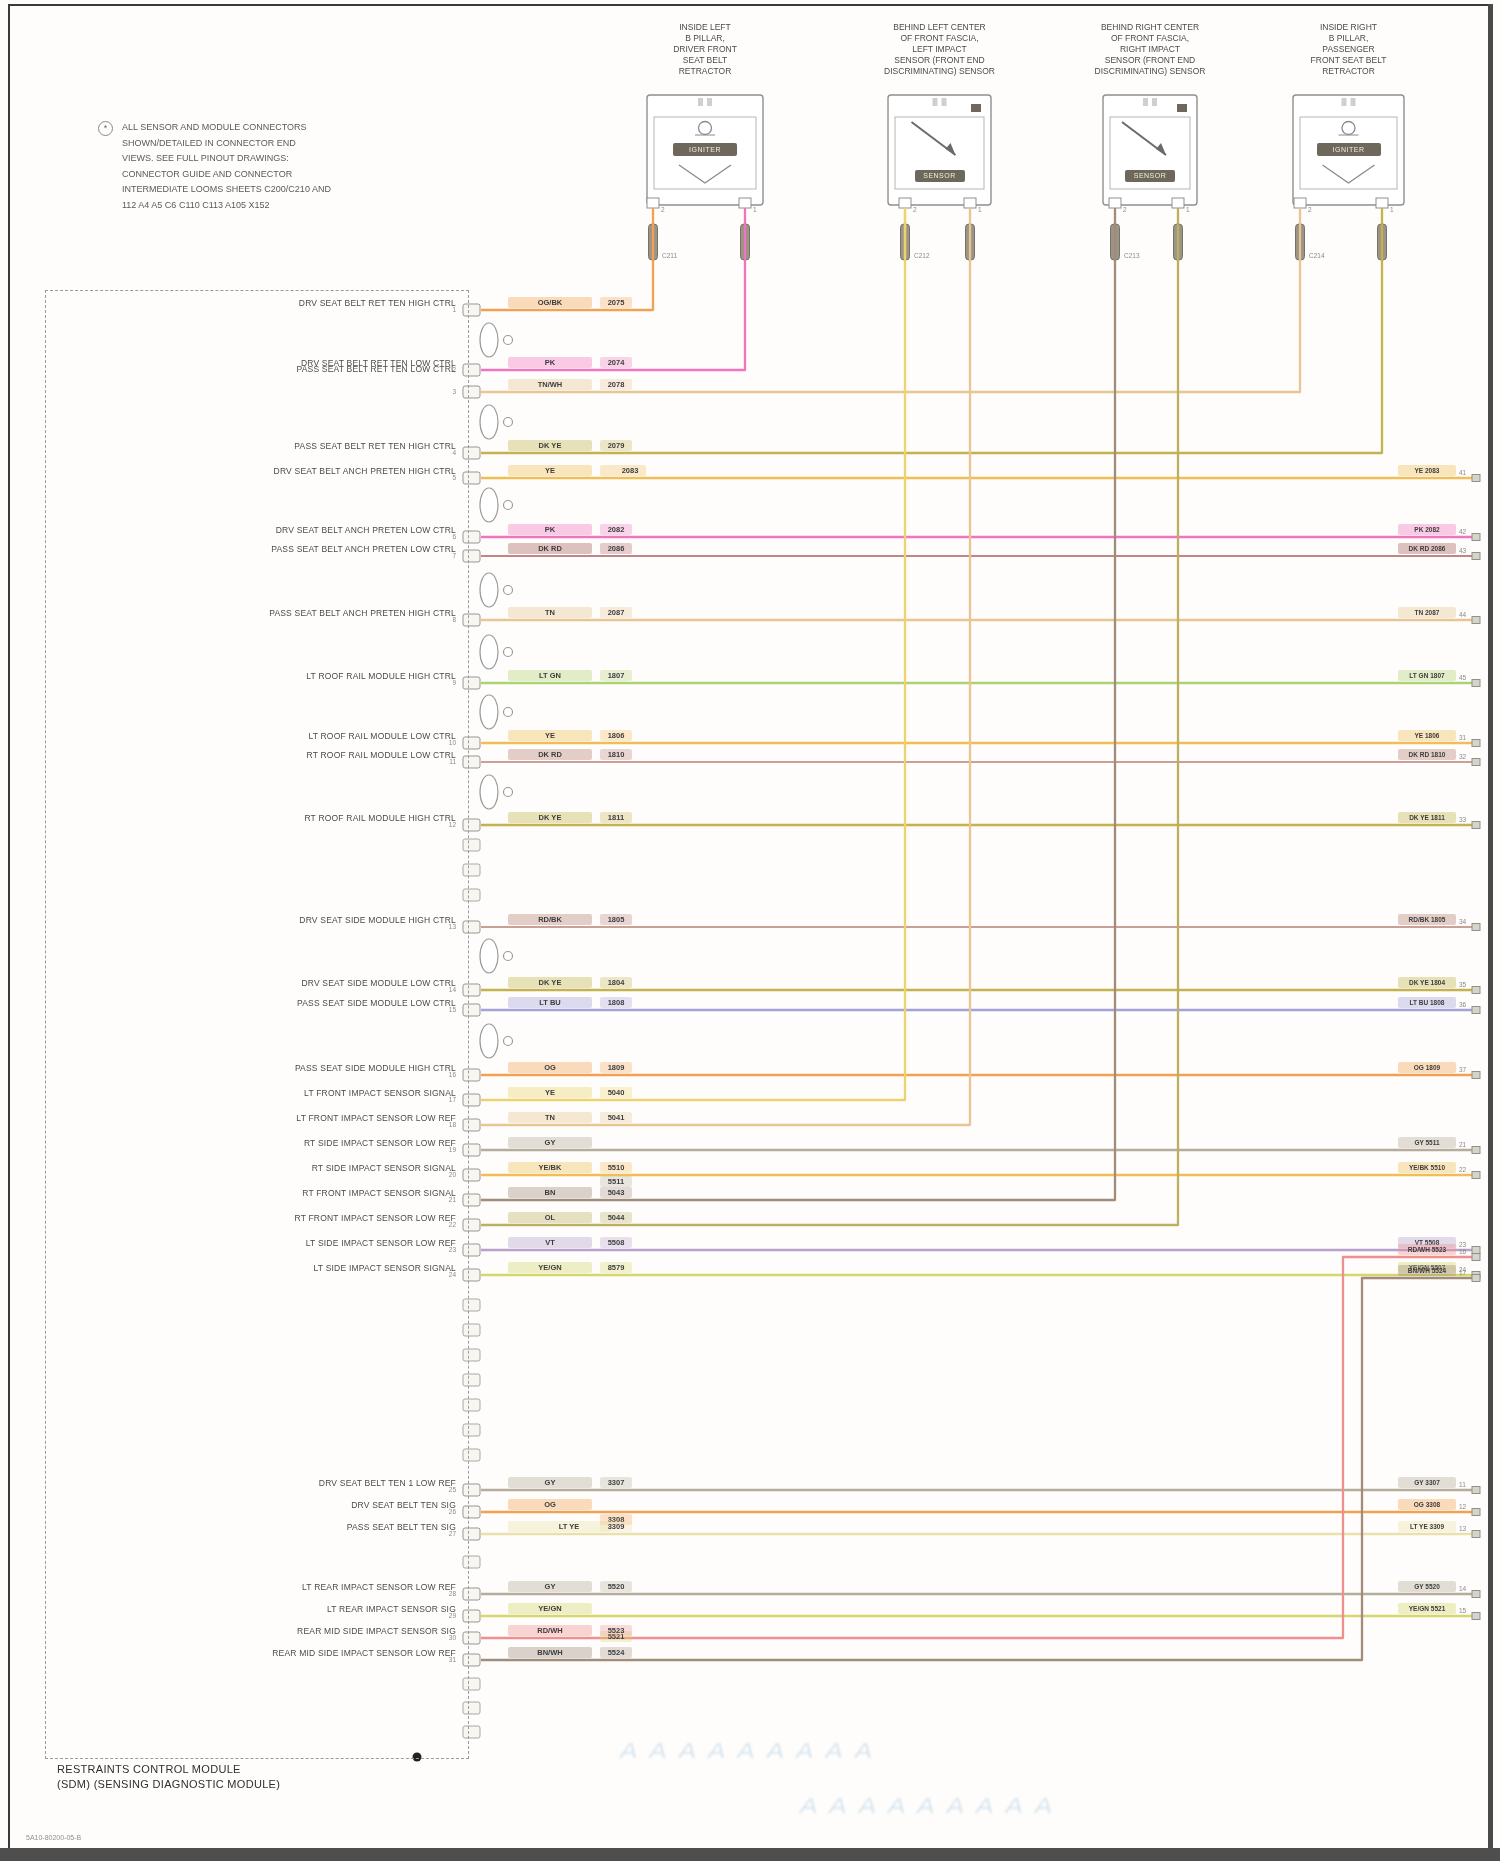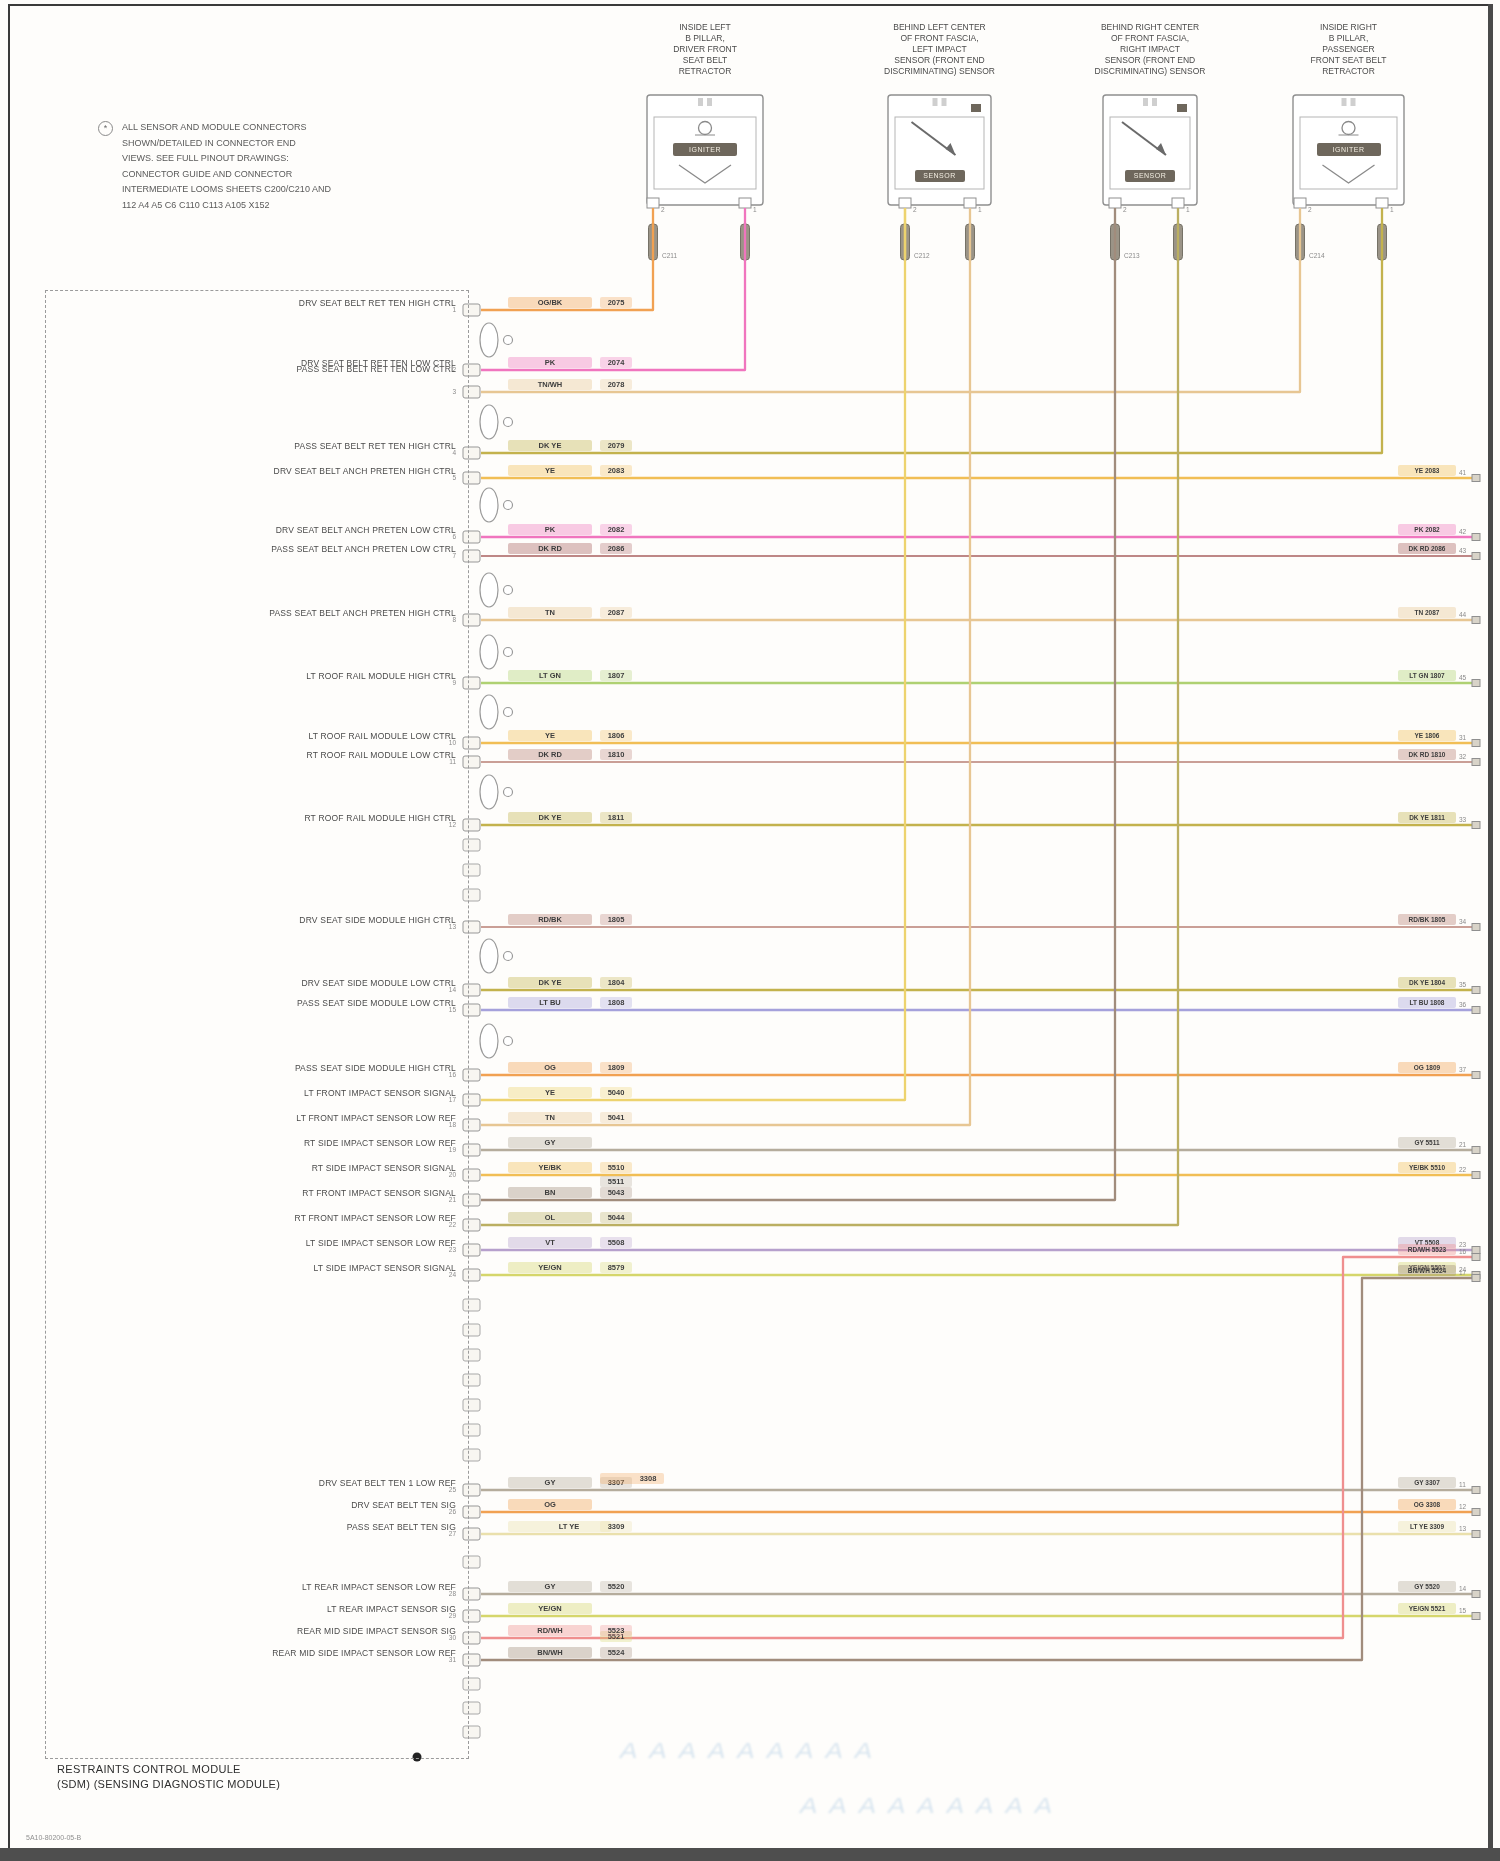--- a/index.html
+++ b/index.html
@@ -285,21 +285,21 @@
       <div class="spec" style="left:508px;top:357px;width:84px;background:rgba(240,117,190,0.38);">PK</div>
       <div class="spec" style="left:600px;top:357px;width:32px;background:rgba(240,117,190,0.3);">2074</div>
       <div class="lbl" style="left:138px;top:364px;width:318px;">PASS SEAT BELT RET TEN LOW CTRL</div>
       <div class="spec" style="left:508px;top:379px;width:84px;background:rgba(231,198,147,0.38);">TN/WH</div>
       <div class="spec" style="left:600px;top:379px;width:32px;background:rgba(231,198,147,0.3);">2078</div>
       <div class="lbl" style="left:138px;top:441px;width:318px;">PASS SEAT BELT RET TEN HIGH CTRL</div>
       <div class="spec" style="left:508px;top:440px;width:84px;background:rgba(195,178,77,0.38);">DK YE</div>
       <div class="spec" style="left:600px;top:440px;width:32px;background:rgba(195,178,77,0.3);">2079</div>
       <div class="lbl" style="left:138px;top:466px;width:318px;">DRV SEAT BELT ANCH PRETEN HIGH CTRL</div>
       <div class="spec" style="left:508px;top:465px;width:84px;background:rgba(241,190,85,0.38);">YE</div>
-      <div class="spec" style="left:600px;top:465px;width:32px;background:rgba(241,190,85,0.3);">2083</div>
+      <div class="spec" style="left:600px;top:465px;width:32px;background:rgba(241,190,85,0.3);padding-left:14px;">2083</div>
       <div class="spec" style="left:1398px;top:465px;width:58px;background:rgba(241,190,85,0.38);font-size:6.5px;">YE 2083</div>
       <div class="tiny" style="left:1459px;top:469px;">41</div>
       <div class="lbl" style="left:138px;top:525px;width:318px;">DRV SEAT BELT ANCH PRETEN LOW CTRL</div>
       <div class="spec" style="left:508px;top:524px;width:84px;background:rgba(240,117,190,0.38);">PK</div>
       <div class="spec" style="left:600px;top:524px;width:32px;background:rgba(240,117,190,0.3);">2082</div>
       <div class="spec" style="left:1398px;top:524px;width:58px;background:rgba(240,117,190,0.38);font-size:6.5px;">PK 2082</div>
       <div class="tiny" style="left:1459px;top:528px;">42</div>
       <div class="lbl" style="left:138px;top:544px;width:318px;">PASS SEAT BELT ANCH PRETEN LOW CTRL</div>
       <div class="spec" style="left:508px;top:543px;width:84px;background:rgba(168,95,95,0.38);">DK RD</div>
       <div class="spec" style="left:600px;top:543px;width:32px;background:rgba(168,95,95,0.3);">2086</div>
@@ -382,21 +382,21 @@
       <div class="spec" style="left:600px;top:1262px;width:32px;background:rgba(213,214,107,0.3);">8579</div>
       <div class="spec" style="left:1398px;top:1262px;width:58px;background:rgba(213,214,107,0.38);font-size:6.5px;">YE/GN 5507</div>
       <div class="tiny" style="left:1459px;top:1266px;">24</div>
       <div class="lbl" style="left:138px;top:1478px;width:318px;">DRV SEAT BELT TEN 1 LOW REF</div>
       <div class="spec" style="left:508px;top:1477px;width:84px;background:rgba(181,172,156,0.38);">GY</div>
       <div class="spec" style="left:600px;top:1477px;width:32px;background:rgba(181,172,156,0.3);">3307</div>
       <div class="spec" style="left:1398px;top:1477px;width:58px;background:rgba(181,172,156,0.38);font-size:6.5px;">GY 3307</div>
       <div class="tiny" style="left:1459px;top:1481px;">11</div>
       <div class="lbl" style="left:138px;top:1500px;width:318px;">DRV SEAT BELT TEN SIG</div>
       <div class="spec" style="left:508px;top:1499px;width:84px;background:rgba(241,161,82,0.38);">OG</div>
-      <div class="spec" style="left:600px;top:1473px;width:32px;background:rgba(241,161,82,0.3);padding-left:32px;">3308</div>
+      <div class="spec" style="left:600px;top:1514px;width:32px;background:rgba(241,161,82,0.3);">3308</div>
       <div class="spec" style="left:1398px;top:1499px;width:58px;background:rgba(241,161,82,0.38);font-size:6.5px;">OG 3308</div>
       <div class="tiny" style="left:1459px;top:1503px;">12</div>
       <div class="lbl" style="left:138px;top:1522px;width:318px;">PASS SEAT BELT TEN SIG</div>
       <div class="spec" style="left:508px;top:1521px;width:84px;background:rgba(234,224,172,0.38);padding-left:19px;">LT YE</div>
       <div class="spec" style="left:600px;top:1521px;width:32px;background:rgba(234,224,172,0.3);">3309</div>
       <div class="spec" style="left:1398px;top:1521px;width:58px;background:rgba(234,224,172,0.38);font-size:6.5px;">LT YE 3309</div>
       <div class="tiny" style="left:1459px;top:1525px;">13</div>
       <div class="lbl" style="left:138px;top:1582px;width:318px;">LT REAR IMPACT SENSOR LOW REF</div>
       <div class="spec" style="left:508px;top:1581px;width:84px;background:rgba(181,172,156,0.38);">GY</div>
       <div class="spec" style="left:600px;top:1581px;width:32px;background:rgba(181,172,156,0.3);">5520</div>

